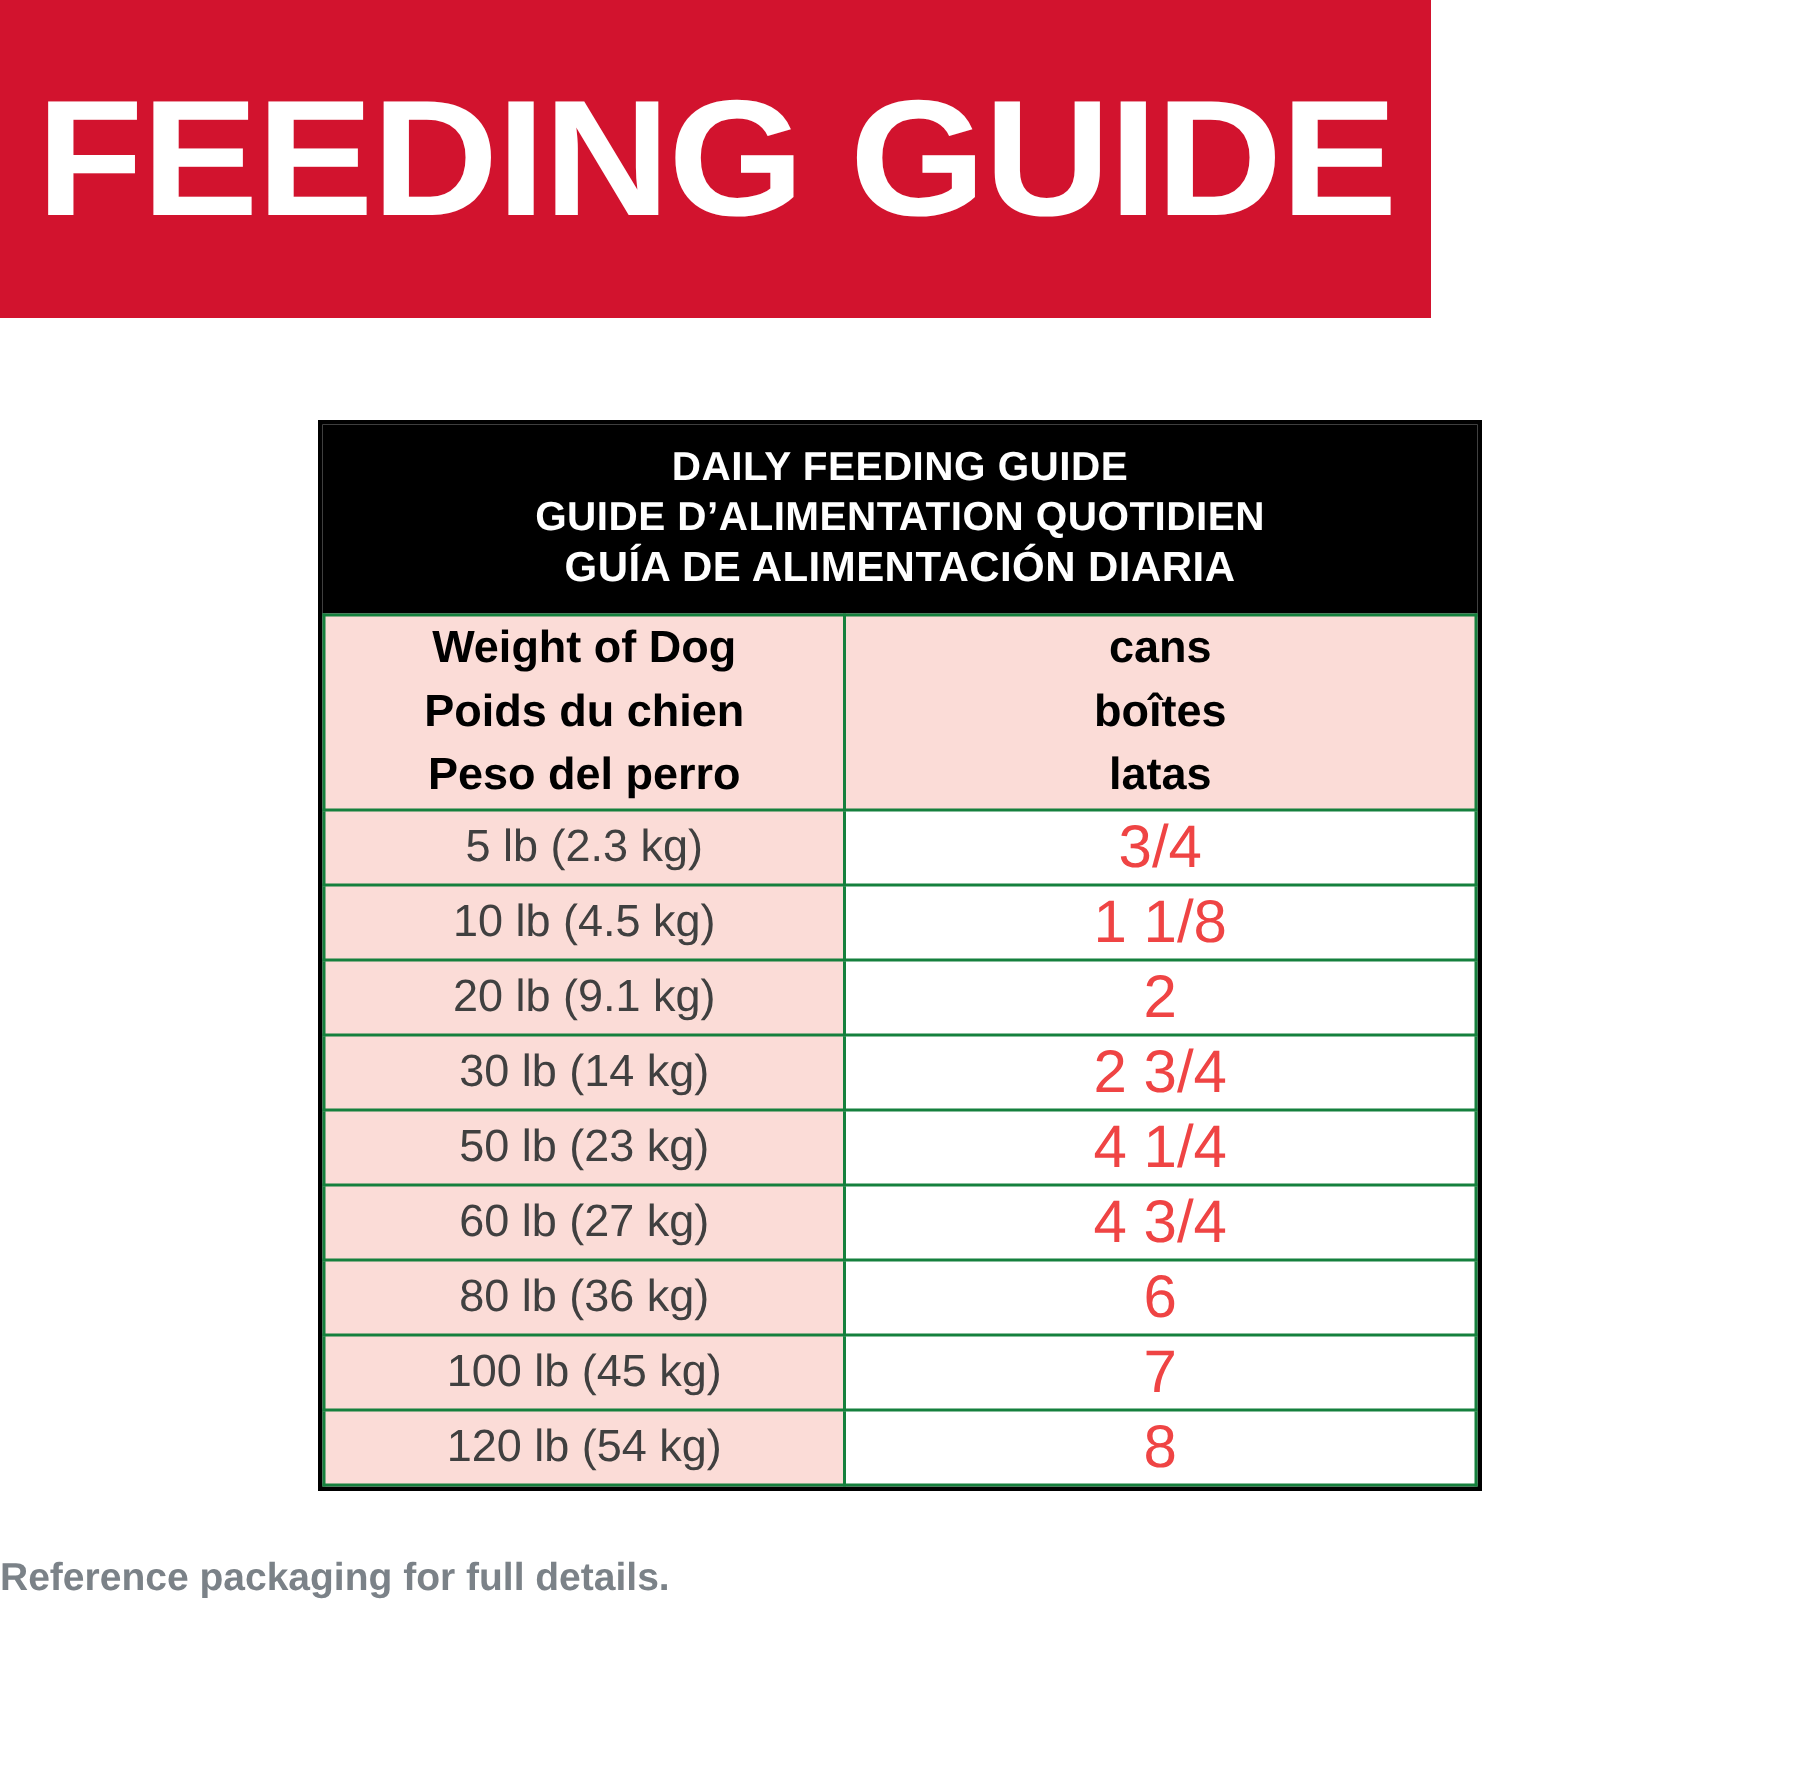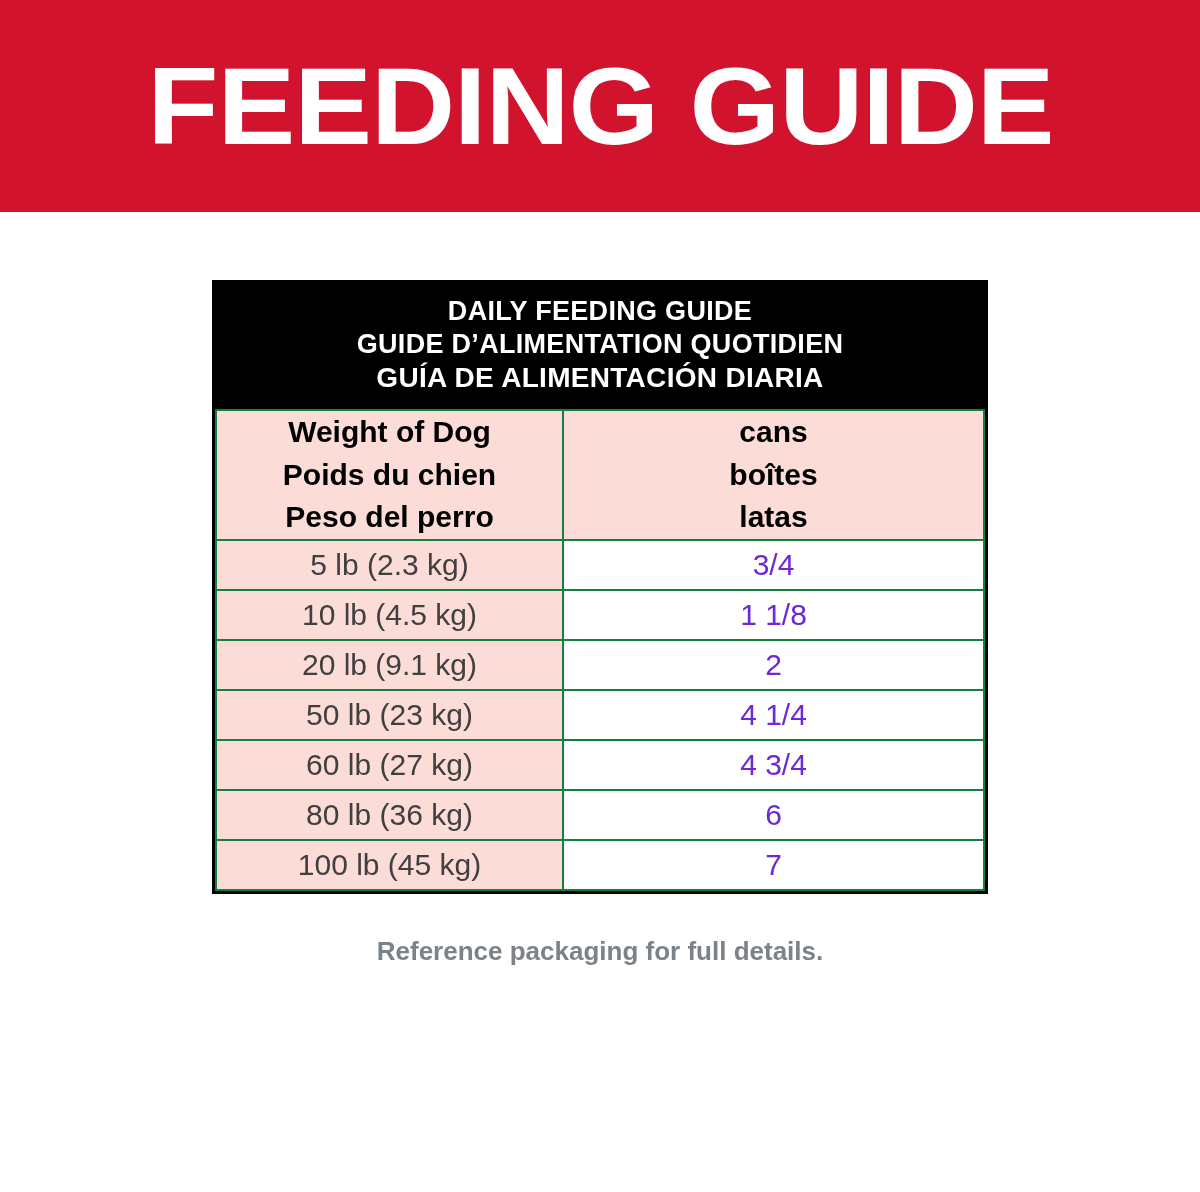--- a/index.html
+++ b/index.html
@@ -15,21 +15,21 @@
   }
   .page {
     position: relative;
     width: 1200px;
     height: 1192px;
     background: #ffffff;
     box-sizing: border-box;
   }
   
   .banner {
-    width: 1200px;
+    width: 954px;
     height: 212px;
     background: #d2132e;
     display: flex;
     align-items: center;
     justify-content: center;
   }
   .banner-title {
     color: #ffffff;
     font-family: "Liberation Sans", sans-serif;
     font-weight: bold;
@@ -97,30 +97,29 @@
     text-align: center;
     font-size: 30px;
     color: #404040;
     height: 48px;
     line-height: 48px;
     font-family: "Liberation Sans", sans-serif;
   }
   td.amount {
     background: #ffffff;
     text-align: center;
-    font-size: 30px;
-    color: #6d28d9;
+    font-size: 40px;
+    color: #ef4444;
     height: 48px;
     line-height: 48px;
     font-family: "Liberation Sans", sans-serif;
     margin-left: 39px;
   }
   .footnote {
     margin-top: 42px;
-    text-align: center;
     color: #7b8288;
     font-family: "Liberation Sans", sans-serif;
     font-weight: bold;
     font-size: 26px;
   }
 </style>
 </head>
 <body>
 
 <div class="page">
@@ -163,34 +162,42 @@
         </tr>
         <tr>
           <td class="weight">10 lb (4.5 kg)</td>
           <td class="amount">1 1/8</td>
         </tr>
         <tr>
           <td class="weight">20 lb (9.1 kg)</td>
           <td class="amount">2</td>
         </tr>
         <tr>
+          <td class="weight">30 lb (14 kg)</td>
+          <td class="amount">2 3/4</td>
+        </tr>
+        <tr>
           <td class="weight">50 lb (23 kg)</td>
           <td class="amount">4 1/4</td>
         </tr>
         <tr>
           <td class="weight">60 lb (27 kg)</td>
           <td class="amount">4 3/4</td>
         </tr>
         <tr>
           <td class="weight">80 lb (36 kg)</td>
           <td class="amount">6</td>
         </tr>
         <tr>
           <td class="weight">100 lb (45 kg)</td>
           <td class="amount">7</td>
+        </tr>
+        <tr>
+          <td class="weight">120 lb (54 kg)</td>
+          <td class="amount">8</td>
         </tr>
       </tbody>
     </table>
   </div>
 
   <div class="footnote">Reference packaging for full details.</div>
 
 </div>
 
 </body></html>

